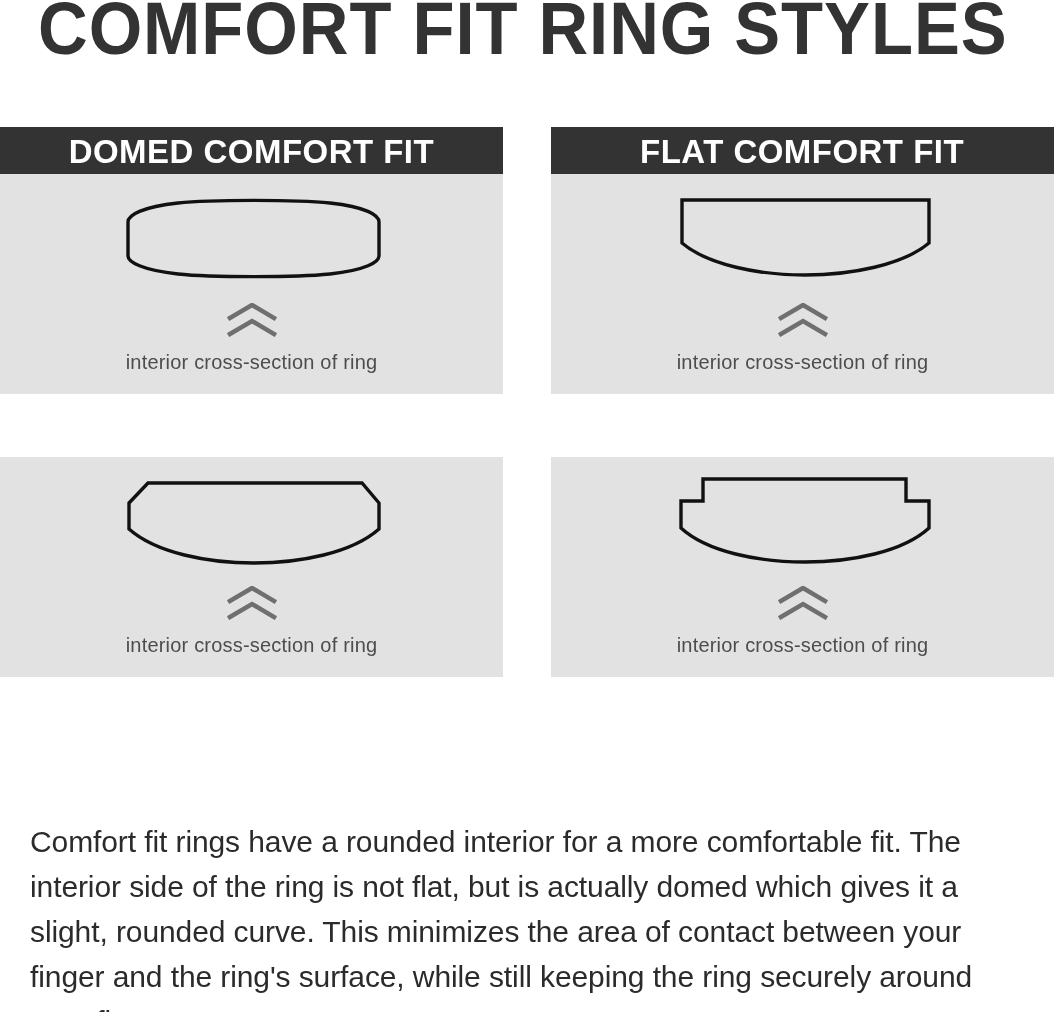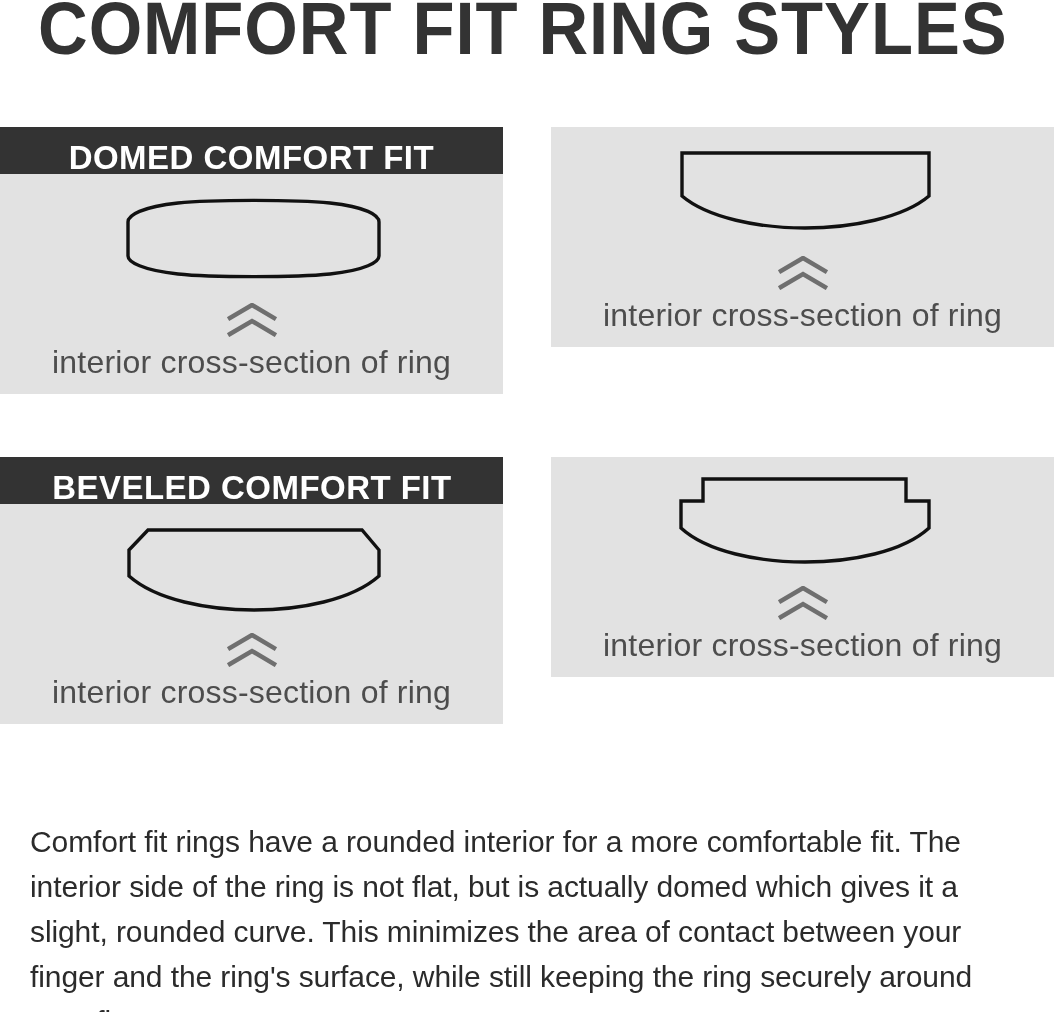--- a/index.html
+++ b/index.html
@@ -47,21 +47,21 @@
     margin-top: 63px;
   }
   .panel {
     width: 503px;
     position: relative;
   }
   .panel-header {
     height: 47px;
     background: #333333;
     display: flex;
-    align-items: flex-end;
+    align-items: center;
     justify-content: center;
     overflow: hidden;
   }
   .panel-header-label {
     color: #ffffff;
     font-family: "Liberation Sans", sans-serif;
     font-weight: bold;
     font-size: 34px;
     line-height: 34px;
     letter-spacing: 0.5px;
@@ -110,21 +110,21 @@
   .chevron svg {
     display: block;
   }
   .caption {
     position: absolute;
     left: 0;
     top: 174px;
     width: 503px;
     text-align: center;
     font-family: "Liberation Sans", sans-serif;
-    font-size: 32px;
+    font-size: 20px;
     line-height: 28px;
     color: #4d4d4d;
     letter-spacing: 0.2px;
   }
 
   
   .body-copy {
     position: absolute;
     left: 30px;
     top: 789px;
@@ -171,20 +171,23 @@
             <path d="M 4 15 L 26 2 L 48 15" fill="none" stroke="#5b5b5b" stroke-width="4.5" stroke-linecap="square" stroke-linejoin="miter" opacity="0.85"></path>
             <path d="M 4 31 L 26 18 L 48 31" fill="none" stroke="#5b5b5b" stroke-width="4.5" stroke-linecap="square" stroke-linejoin="miter" opacity="0.85"></path>
           </svg>
         </div>
 
         <div class="caption">interior cross-section of ring</div>
       </div>
     </div>
 
     <div class="panel">
+      <div class="panel-header">
+        <span class="panel-header-label">FLAT COMFORT FIT</span>
+      </div>
       <div class="panel-body">
 
         <div class="shape-wrap">
           <svg viewBox="0 0 503 130" xmlns="http://www.w3.org/2000/svg">
 
             <path class="shape-outline" d="M 131 48
                      L 378 48
                      L 378 91
                      C 352 113, 300 123, 254 123
                      C 208 123, 157 113, 131 91
@@ -201,23 +204,20 @@
 
         <div class="caption">interior cross-section of ring</div>
       </div>
     </div>
 
   </div>
 
   <div class="panel-row row-2">
 
     <div class="panel">
-      <div class="panel-header">
-        <span class="panel-header-label">BEVELED COMFORT FIT</span>
-      </div>
       <div class="panel-body">
 
         <div class="shape-wrap">
           <svg viewBox="0 0 503 130" xmlns="http://www.w3.org/2000/svg">
 
             <path class="shape-outline" d="M 148 44
                      L 362 44
                      L 379 64
                      L 379 90
                      C 352 114, 300 124, 254 124

